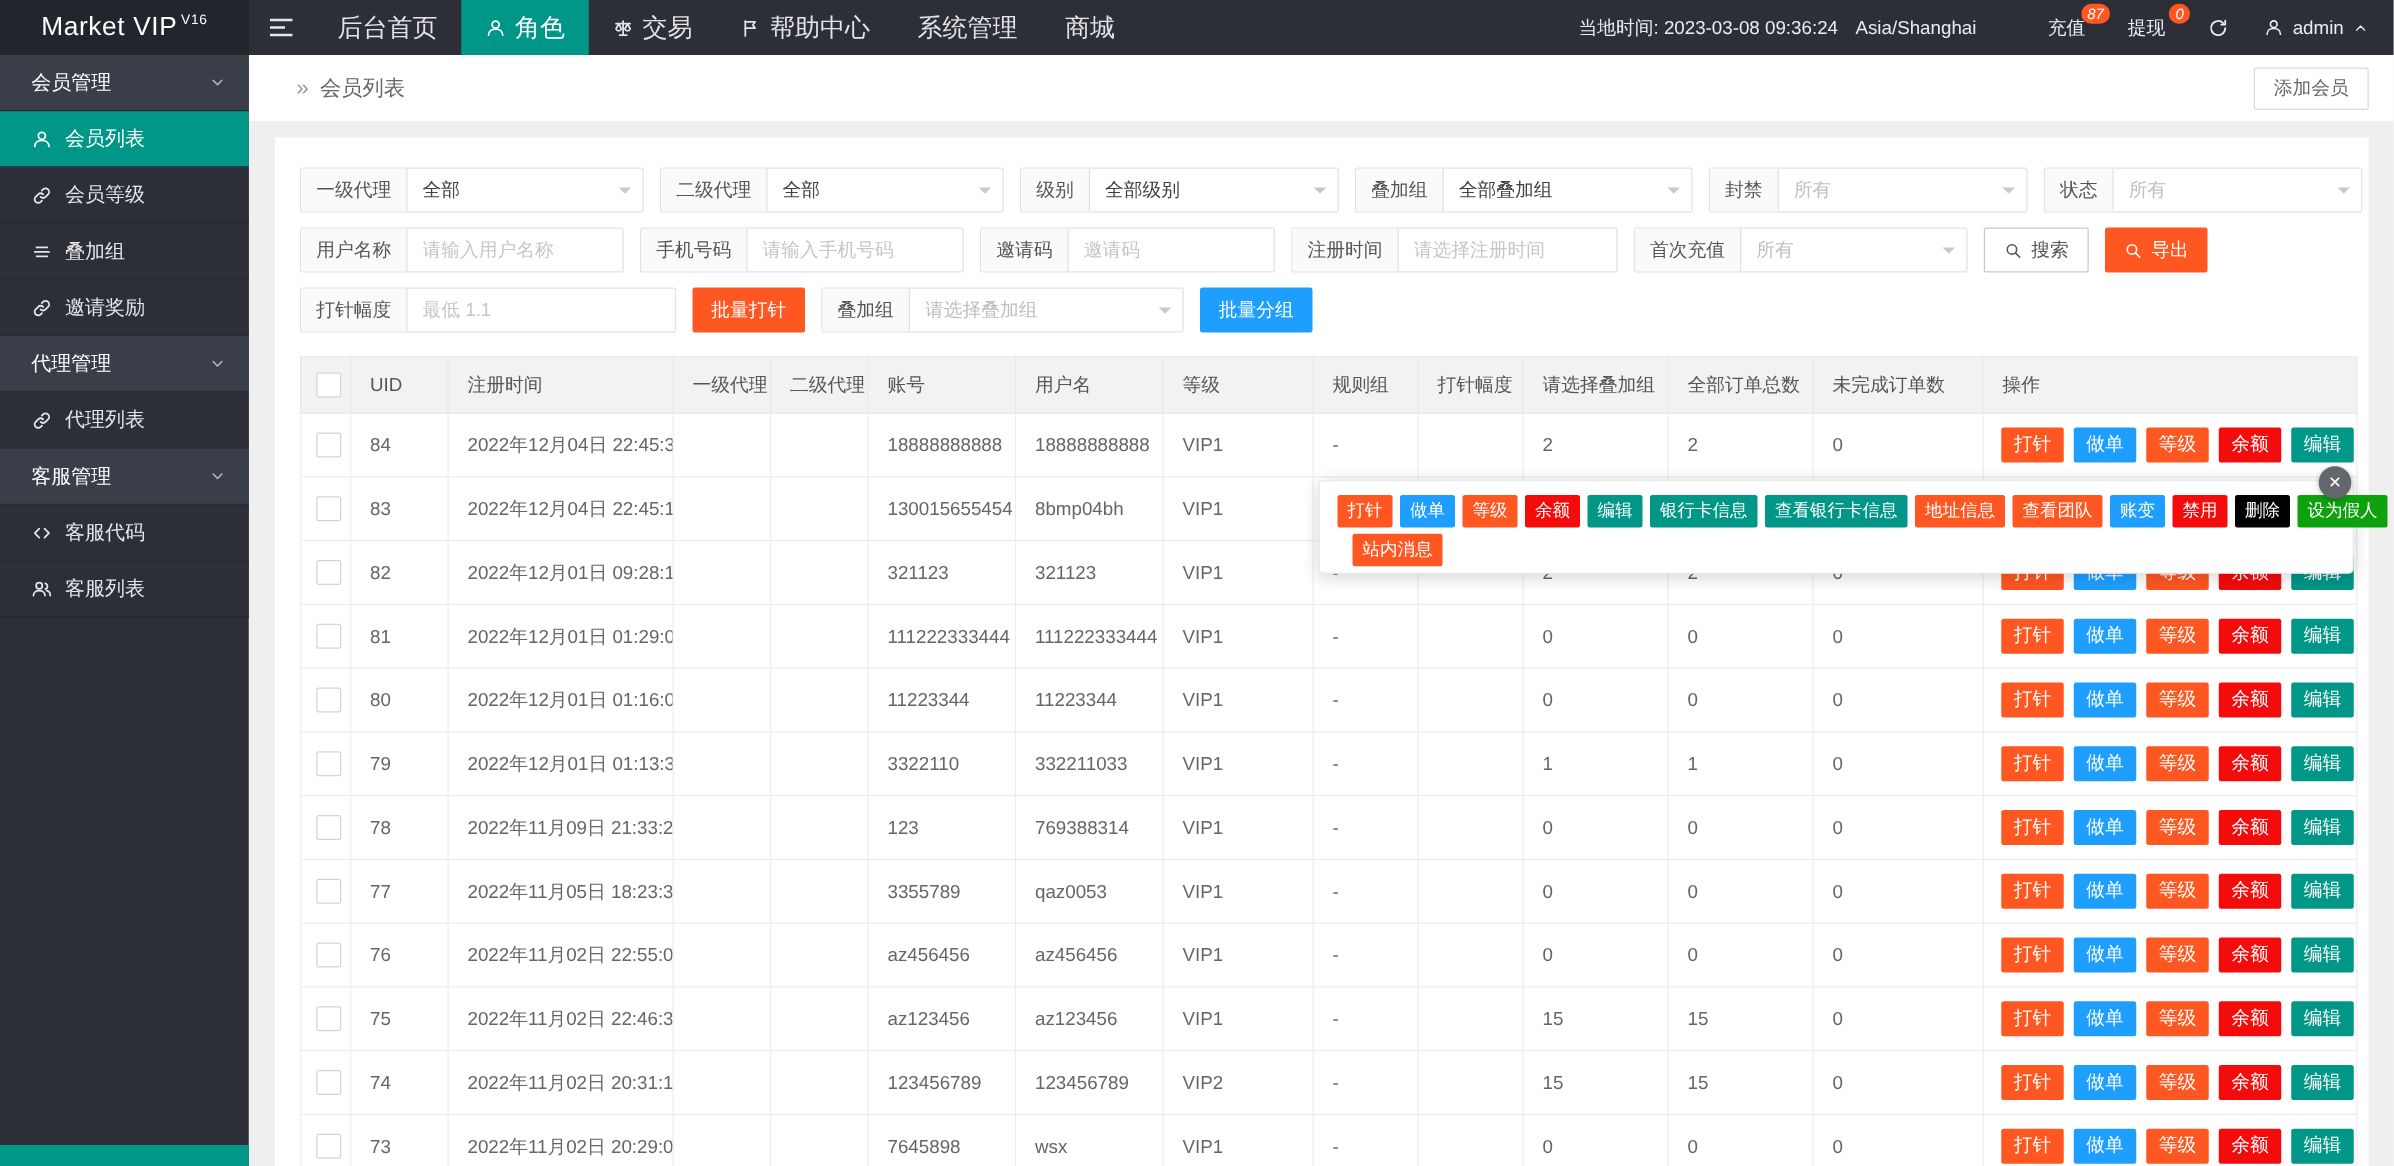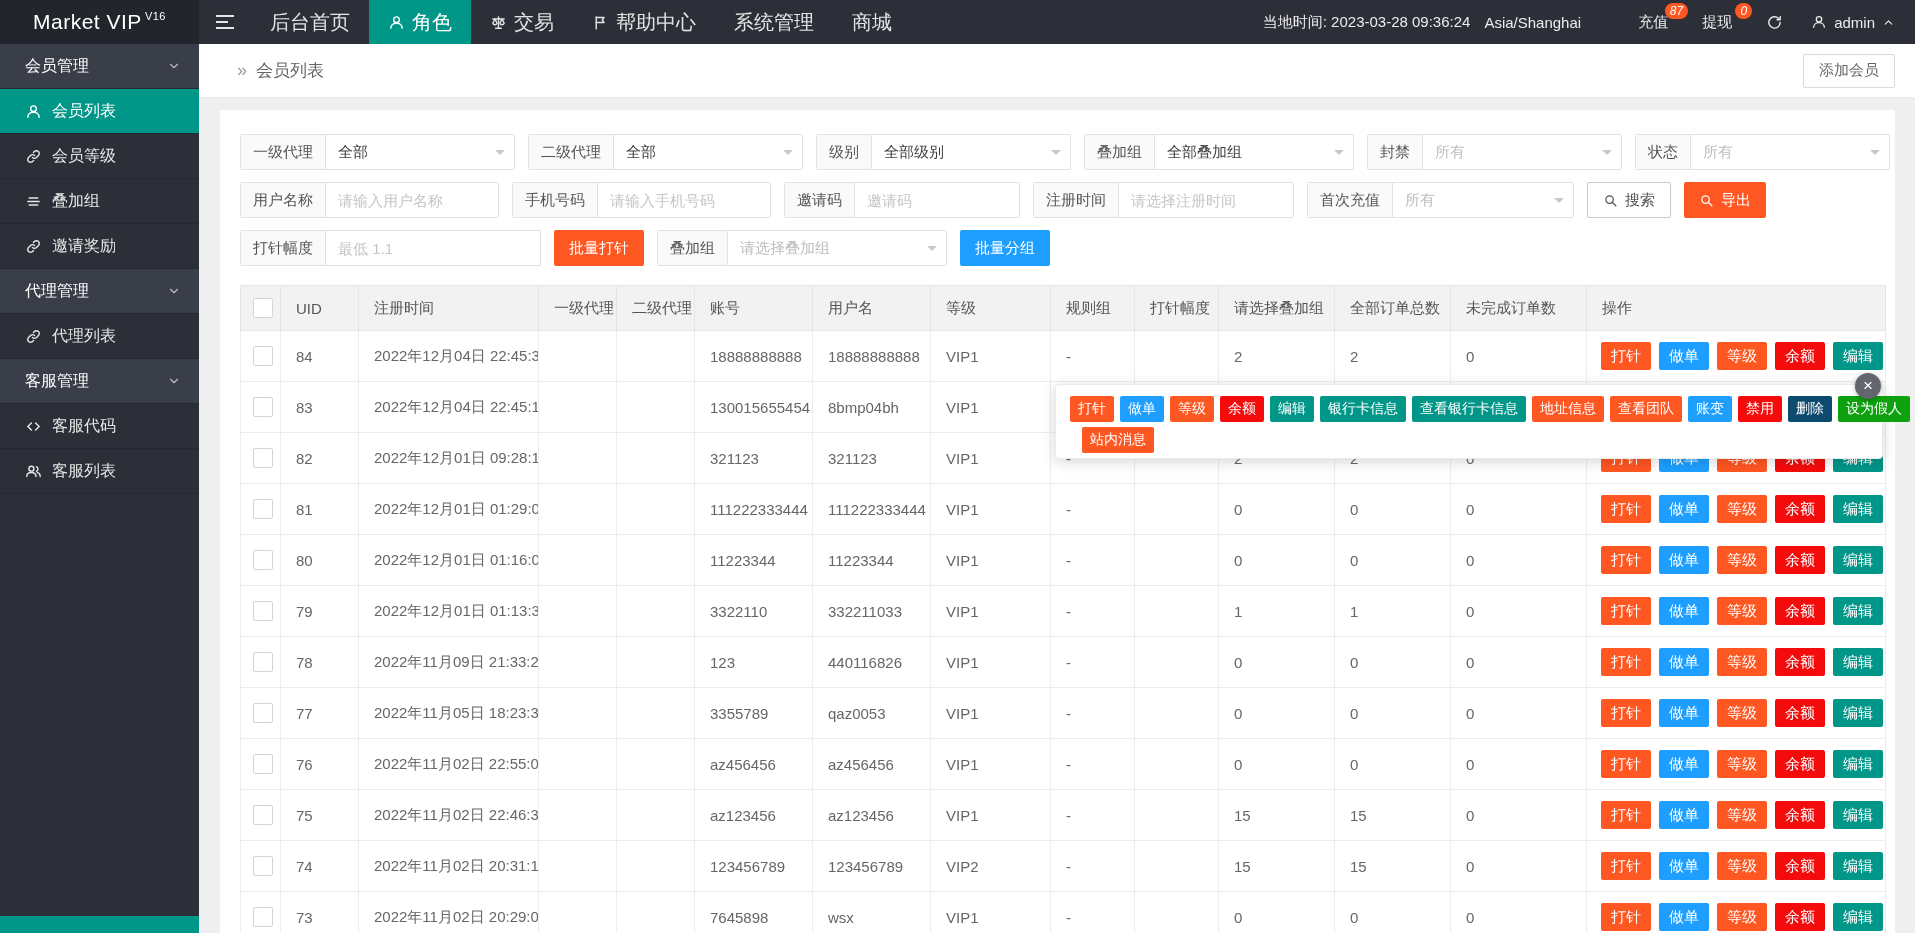--- a/index.html
+++ b/index.html
@@ -121,21 +121,21 @@
         <span>帮助中心</span>
       </div>
       <div class="nav-item">
         <span>系统管理</span>
       </div>
       <div class="nav-item">
         <span>商城</span>
       </div>
     </nav>
   <div class="nav-right">
-    <span class="nav-time">当地时间: 2023-03-28 09:36:24</span>
+    <span class="nav-time">当地时间: 2023-03-08 09:36:24</span>
     <span class="nav-tz">Asia/Shanghai</span>
     <span class="nav-link">
       <span>充值</span>
       <i class="badge">87</i>
     </span>
     <span class="nav-link">
       <span>提现</span>
       <i class="badge">0</i>
     </span>
     <span class="nav-refresh">
@@ -519,21 +519,21 @@
           </tr>
           <tr>
             <td>
               <div class="cb"></div>
             </td>
             <td>78</td>
             <td>2022年11月09日 21:33:21</td>
             <td></td>
             <td></td>
             <td>123</td>
-            <td>440116826</td>
+            <td>769388314</td>
             <td>VIP1</td>
             <td>-</td>
             <td></td>
             <td>0</td>
             <td>0</td>
             <td>0</td>
             <td style="padding-left: 14px;"><span class="mini-btn" style="background: rgb(255, 87, 34);">打针</span><span class="mini-btn" style="background: rgb(30, 159, 255);">做单</span><span class="mini-btn" style="background: rgb(255, 87, 34);">等级</span><span class="mini-btn" style="background: rgb(244, 11, 11);">余额</span><span class="mini-btn" style="background: rgb(0, 150, 136);">编辑</span></td>
           </tr>
           <tr>
             <td>
@@ -637,19 +637,19 @@
       <span class="pbtn" style="background: rgb(30, 159, 255);">做单</span>
       <span class="pbtn" style="background: rgb(255, 87, 34);">等级</span>
       <span class="pbtn" style="background: rgb(244, 11, 11);">余额</span>
       <span class="pbtn" style="background: rgb(0, 150, 136);">编辑</span>
       <span class="pbtn" style="background: rgb(0, 150, 136);">银行卡信息</span>
       <span class="pbtn" style="background: rgb(0, 150, 136);">查看银行卡信息</span>
       <span class="pbtn" style="background: rgb(255, 87, 34);">地址信息</span>
       <span class="pbtn" style="background: rgb(255, 87, 34);">查看团队</span>
       <span class="pbtn" style="background: rgb(30, 159, 255);">账变</span>
       <span class="pbtn" style="background: rgb(244, 11, 11);">禁用</span>
-      <span class="pbtn" style="background: #0c4a6e;">删除</span>
+      <span class="pbtn" style="background: #000000;">删除</span>
       <span class="pbtn" style="background: rgb(13, 161, 13);">设为假人</span>
     </div>
   <div class="popup-line second" id="pline2">
       <span class="pbtn" style="background: rgb(255, 87, 34);">站内消息</span>
     </div>
 </div>
 
 </body></html>

